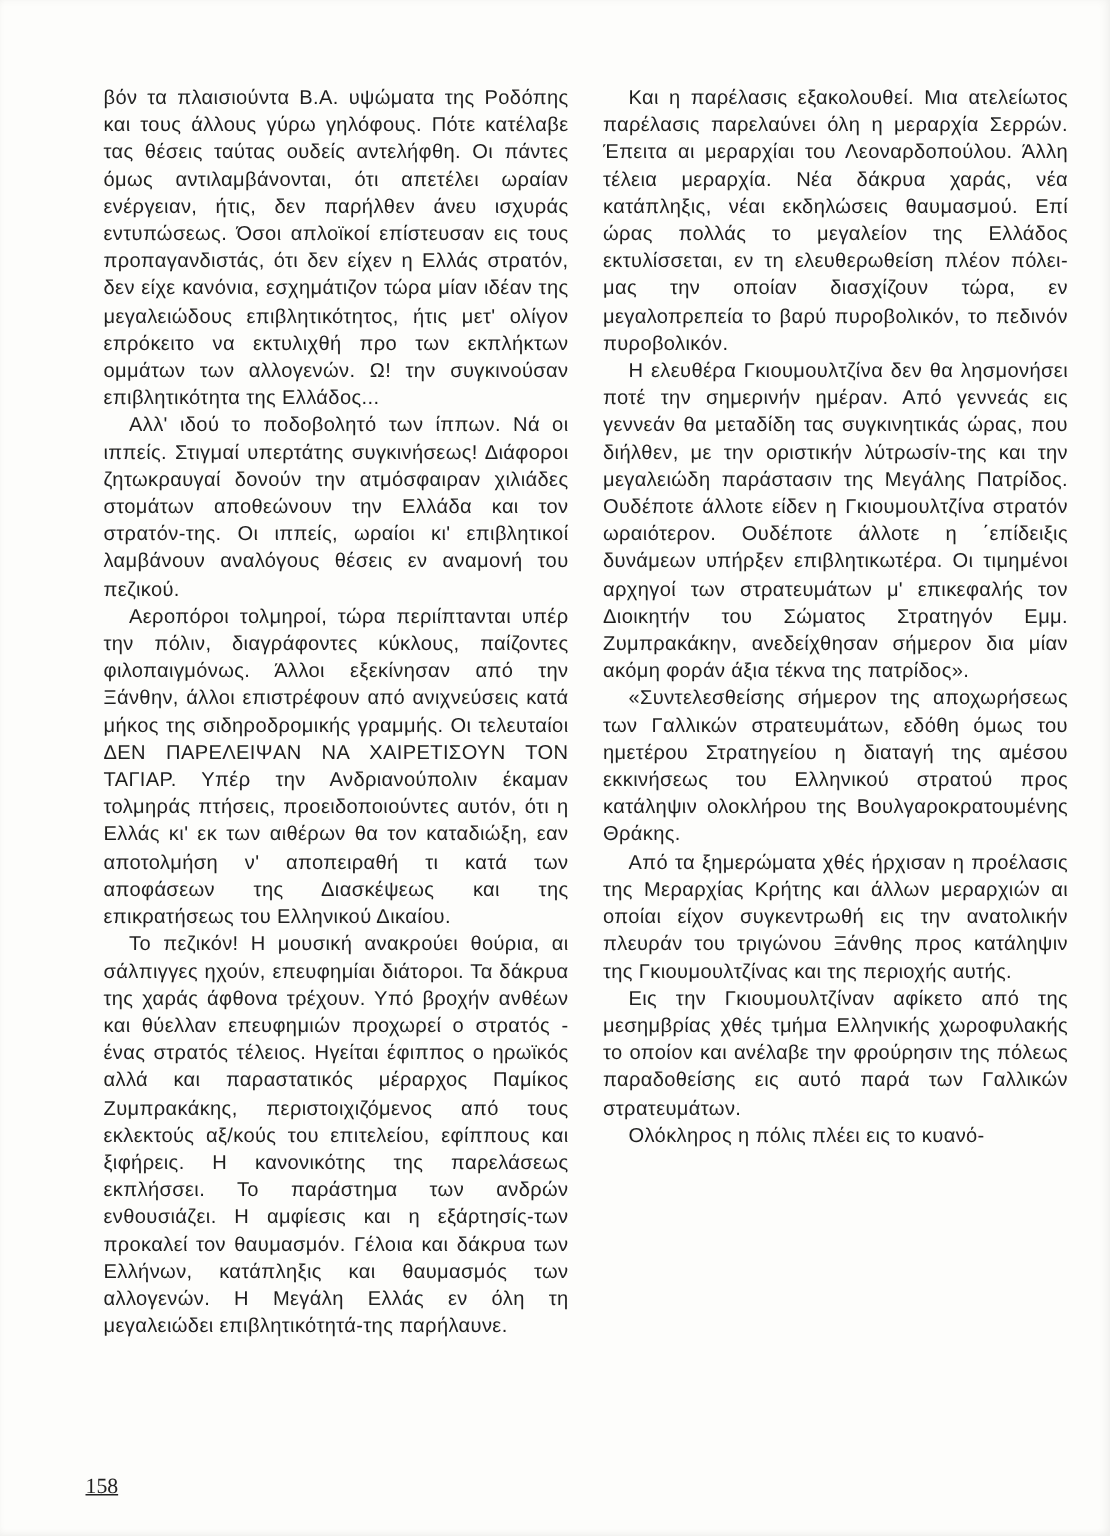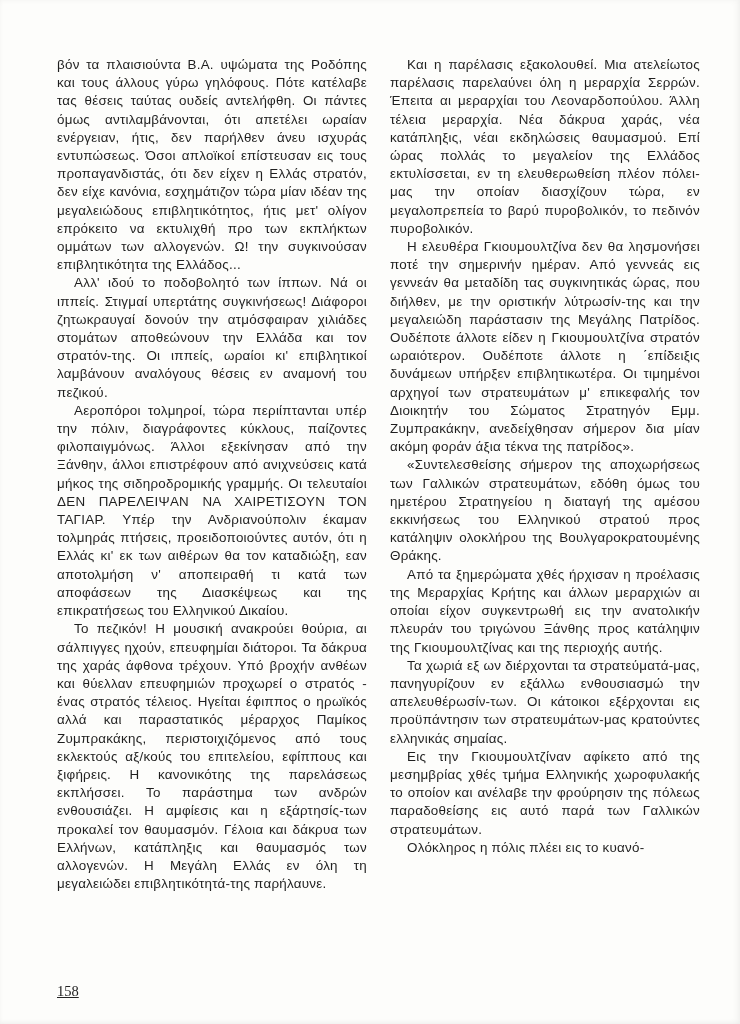--- a/index.html
+++ b/index.html
@@ -13,21 +13,21 @@
     height: 1024px;
     margin: 0 auto;
     background: #fdfdfb;
     overflow: hidden;
     box-shadow: inset -3px 0 6px rgba(0,0,0,0.04), inset 0 -2px 4px rgba(0,0,0,0.03);
     font-family: "Liberation Sans", "DejaVu Sans", sans-serif;
   }
   .columns {
     position: absolute;
     top: 56px;
-    left: 57px;
+    left: 69px;
     width: 643px;
     display: flex;
     gap: 23px;
   }
   .col {
     width: 311px;
     font-size: 13.4px;
     line-height: 18.2px;
     letter-spacing: 0.25px;
     color: #1f1f1f;
@@ -58,19 +58,18 @@
       <p>βόν τα πλαισιούντα Β.Α. υψώματα της Ροδόπης και τους άλλους γύρω γηλόφους. Πότε κατέλαβε τας θέσεις ταύτας ουδείς αντελήφθη. Οι πάντες όμως αντιλαμβάνονται, ότι απετέλει ωραίαν ενέργειαν, ήτις, δεν παρήλθεν άνευ ισχυράς εντυπώσεως. Όσοι απλοϊκοί επίστευσαν εις τους προπαγανδιστάς, ότι δεν είχεν η Ελλάς στρατόν, δεν είχε κανόνια, εσχημάτιζον τώρα μίαν ιδέαν της μεγαλειώδους επιβλητικότητος, ήτις μετ' ολίγον επρόκειτο να εκτυλιχθή προ των εκπλήκτων ομμάτων των αλλογενών. Ω! την συγκινούσαν επιβλητικότητα της Ελλάδος...</p>
       <p class="indent">Αλλ' ιδού το ποδοβολητό των ίππων. Νά οι ιππείς. Στιγμαί υπερτάτης συγκινήσεως! Διάφοροι ζητωκραυγαί δονούν την ατμόσφαιραν χιλιάδες στομάτων αποθεώνουν την Ελλάδα και τον στρατόν-της. Οι ιππείς, ωραίοι κι' επιβλητικοί λαμβάνουν αναλόγους θέσεις εν αναμονή του πεζικού.</p>
       <p class="indent">Αεροπόροι τολμηροί, τώρα περιίπτανται υπέρ την πόλιν, διαγράφοντες κύκλους, παίζοντες φιλοπαιγμόνως. Άλλοι εξεκίνησαν από την Ξάνθην, άλλοι επιστρέφουν από ανιχνεύσεις κατά μήκος της σιδηροδρομικής γραμμής. Οι τελευταίοι ΔΕΝ ΠΑΡΕΛΕΙΨΑΝ ΝΑ ΧΑΙΡΕΤΙΣΟΥΝ ΤΟΝ ΤΑΓΙΑΡ. Υπέρ την Ανδριανούπολιν έκαμαν τολμηράς πτήσεις, προειδοποιούντες αυτόν, ότι η Ελλάς κι' εκ των αιθέρων θα τον καταδιώξη, εαν αποτολμήση ν' αποπειραθή τι κατά των αποφάσεων της Διασκέψεως και της επικρατήσεως του Ελληνικού Δικαίου.</p>
       <p class="indent">Το πεζικόν! Η μουσική ανακρούει θούρια, αι σάλπιγγες ηχούν, επευφημίαι διάτοροι. Τα δάκρυα της χαράς άφθονα τρέχουν. Υπό βροχήν ανθέων και θύελλαν επευφημιών προχωρεί ο στρατός - ένας στρατός τέλειος. Ηγείται έφιππος ο ηρωϊκός αλλά και παραστατικός μέραρχος Παμίκος Ζυμπρακάκης, περιστοιχιζόμενος από τους εκλεκτούς αξ/κούς του επιτελείου, εφίππους και ξιφήρεις. Η κανονικότης της παρελάσεως εκπλήσσει. Το παράστημα των ανδρών ενθουσιάζει. Η αμφίεσις και η εξάρτησίς-των προκαλεί τον θαυμασμόν. Γέλοια και δάκρυα των Ελλήνων, κατάπληξις και θαυμασμός των αλλογενών. Η Μεγάλη Ελλάς εν όλη τη μεγαλειώδει επιβλητικότητά-της παρήλαυνε.</p>
     </div>
     <div class="col">
       <p class="indent">Και η παρέλασις εξακολουθεί. Μια ατελείωτος παρέλασις παρελαύνει όλη η μεραρχία Σερρών. Έπειτα αι μεραρχίαι του Λεοναρδοπούλου. Άλλη τέλεια μεραρχία. Νέα δάκρυα χαράς, νέα κατάπληξις, νέαι εκδηλώσεις θαυμασμού. Επί ώρας πολλάς το μεγαλείον της Ελλάδος εκτυλίσσεται, εν τη ελευθερωθείση πλέον πόλει-μας την οποίαν διασχίζουν τώρα, εν μεγαλοπρεπεία το βαρύ πυροβολικόν, το πεδινόν πυροβολικόν.</p>
       <p class="indent">Η ελευθέρα Γκιουμουλτζίνα δεν θα λησμονήσει ποτέ την σημερινήν ημέραν. Από γεννεάς εις γεννεάν θα μεταδίδη τας συγκινητικάς ώρας, που διήλθεν, με την οριστικήν λύτρωσίν-της και την μεγαλειώδη παράστασιν της Μεγάλης Πατρίδος. Ουδέποτε άλλοτε είδεν η Γκιουμουλτζίνα στρατόν ωραιότερον. Ουδέποτε άλλοτε η ΄επίδειξις δυνάμεων υπήρξεν επιβλητικωτέρα. Οι τιμημένοι αρχηγοί των στρατευμάτων μ' επικεφαλής τον Διοικητήν του Σώματος Στρατηγόν Εμμ. Ζυμπρακάκην, ανεδείχθησαν σήμερον δια μίαν ακόμη φοράν άξια τέκνα της πατρίδος».</p>
       <p class="indent">«Συντελεσθείσης σήμερον της αποχωρήσεως των Γαλλικών στρατευμάτων, εδόθη όμως του ημετέρου Στρατηγείου η διαταγή της αμέσου εκκινήσεως του Ελληνικού στρατού προς κατάληψιν ολοκλήρου της Βουλγαροκρατουμένης Θράκης.</p>
       <p class="indent">Από τα ξημερώματα χθές ήρχισαν η προέλασις της Μεραρχίας Κρήτης και άλλων μεραρχιών αι οποίαι είχον συγκεντρωθή εις την ανατολικήν πλευράν του τριγώνου Ξάνθης προς κατάληψιν της Γκιουμουλτζίνας και της περιοχής αυτής.</p>
-      <p class="indent">Τα χωριά εξ ων διέρχονται τα στρατεύματά-μας, πανηγυρίζουν εν εξάλλω ενθουσιασμώ την απελευθέρωσίν-των. Οι κάτοικοι εξέρχονται εις προϋπάντησιν των στρατευμάτων-μας κρατούντες ελληνικάς σημαίας.</p>
       <p class="indent">Εις την Γκιουμουλτζίναν αφίκετο από της μεσημβρίας χθές τμήμα Ελληνικής χωροφυλακής το οποίον και ανέλαβε την φρούρησιν της πόλεως παραδοθείσης εις αυτό παρά των Γαλλικών στρατευμάτων.</p>
       <p class="indent">Ολόκληρος η πόλις πλέει εις το κυανό-</p>
     </div>
   </div>
   <div class="page-number">158</div>
 </div>
 
 </body></html>

